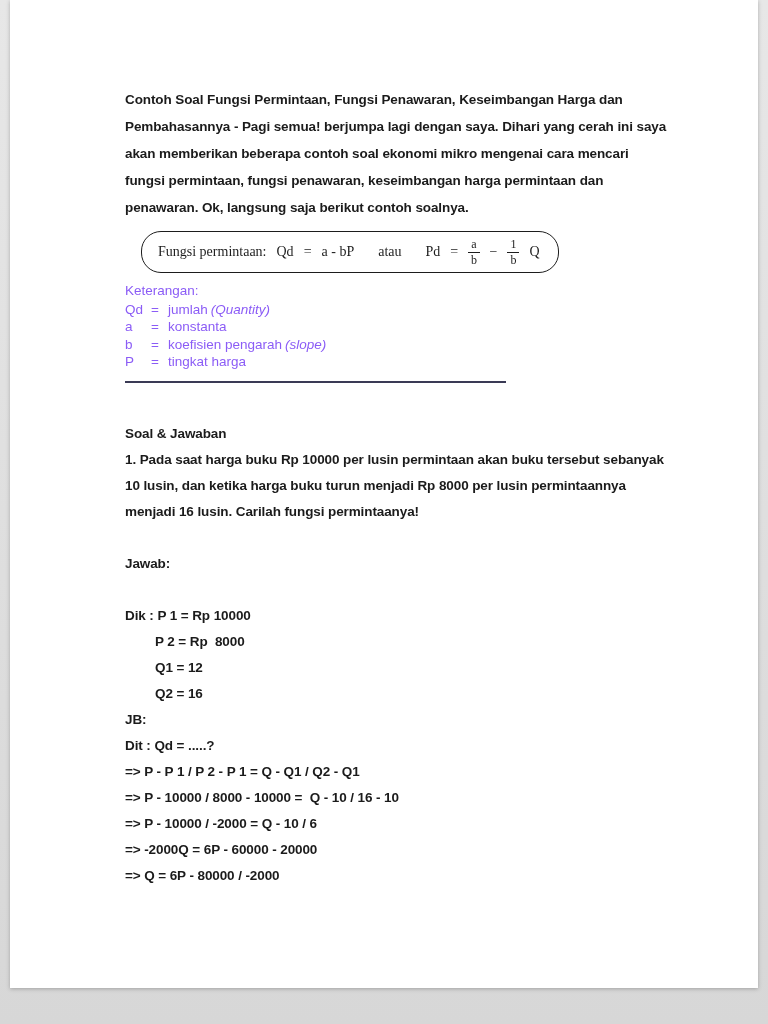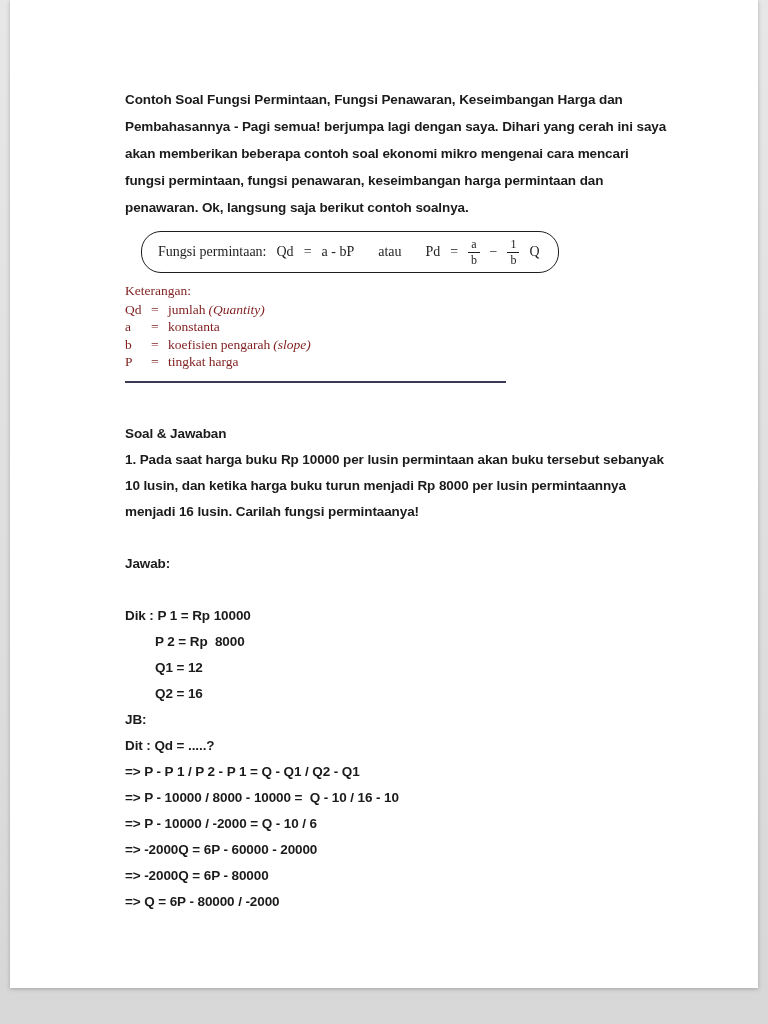--- a/index.html
+++ b/index.html
@@ -57,24 +57,24 @@
     align-items: center;
     line-height: 1.05;
     font-size: 12px;
     vertical-align: middle;
   }
   .frac .num { border-bottom: 1px solid #1d1d1d; padding: 0 3px 1px; }
   .frac .den { padding-top: 1px; }
   
   .keterangan {
     margin-top: 9px;
-    font-family: Liberation Serif, serif;
+    font-family: Liberation Sans, sans-serif;
     font-size: 13.5px;
     line-height: 17.5px;
-    color: #7f1d1d;
+    color: #8b5cf6;
   }
   .k-title { margin-bottom: 1px; }
   .k-row { display: flex; }
   .k-sym { width: 26px; }
   .k-eq  { width: 17px; }
   .k-desc i { margin-left: 3px; }
   
   .rule {
     margin-top: 10px;
     width: 381px;
@@ -171,19 +171,18 @@
         <div class="line">Dik : P 1 = Rp 10000</div>
         <div class="line indent">P 2 = Rp  8000</div>
         <div class="line indent">Q1 = 12</div>
         <div class="line indent">Q2 = 16</div>
         <div class="line">JB:</div>
         <div class="line">Dit : Qd = .....?</div>
         <div class="line step">=&gt; P - P 1 / P 2 - P 1 = Q - Q1 / Q2 - Q1</div>
         <div class="line step">=&gt; P - 10000 / 8000 - 10000 =  Q - 10 / 16 - 10</div>
         <div class="line step">=&gt; P - 10000 / -2000 = Q - 10 / 6</div>
         <div class="line step">=&gt; -2000Q = 6P - 60000 - 20000</div>
-        <div class="line step">=&gt; -2000Q = 6P - 80000</div>
         <div class="line step">=&gt; Q = 6P - 80000 / -2000</div>
       </div>
 
     </div>
   </div>
 </div>
 
 </body></html>

